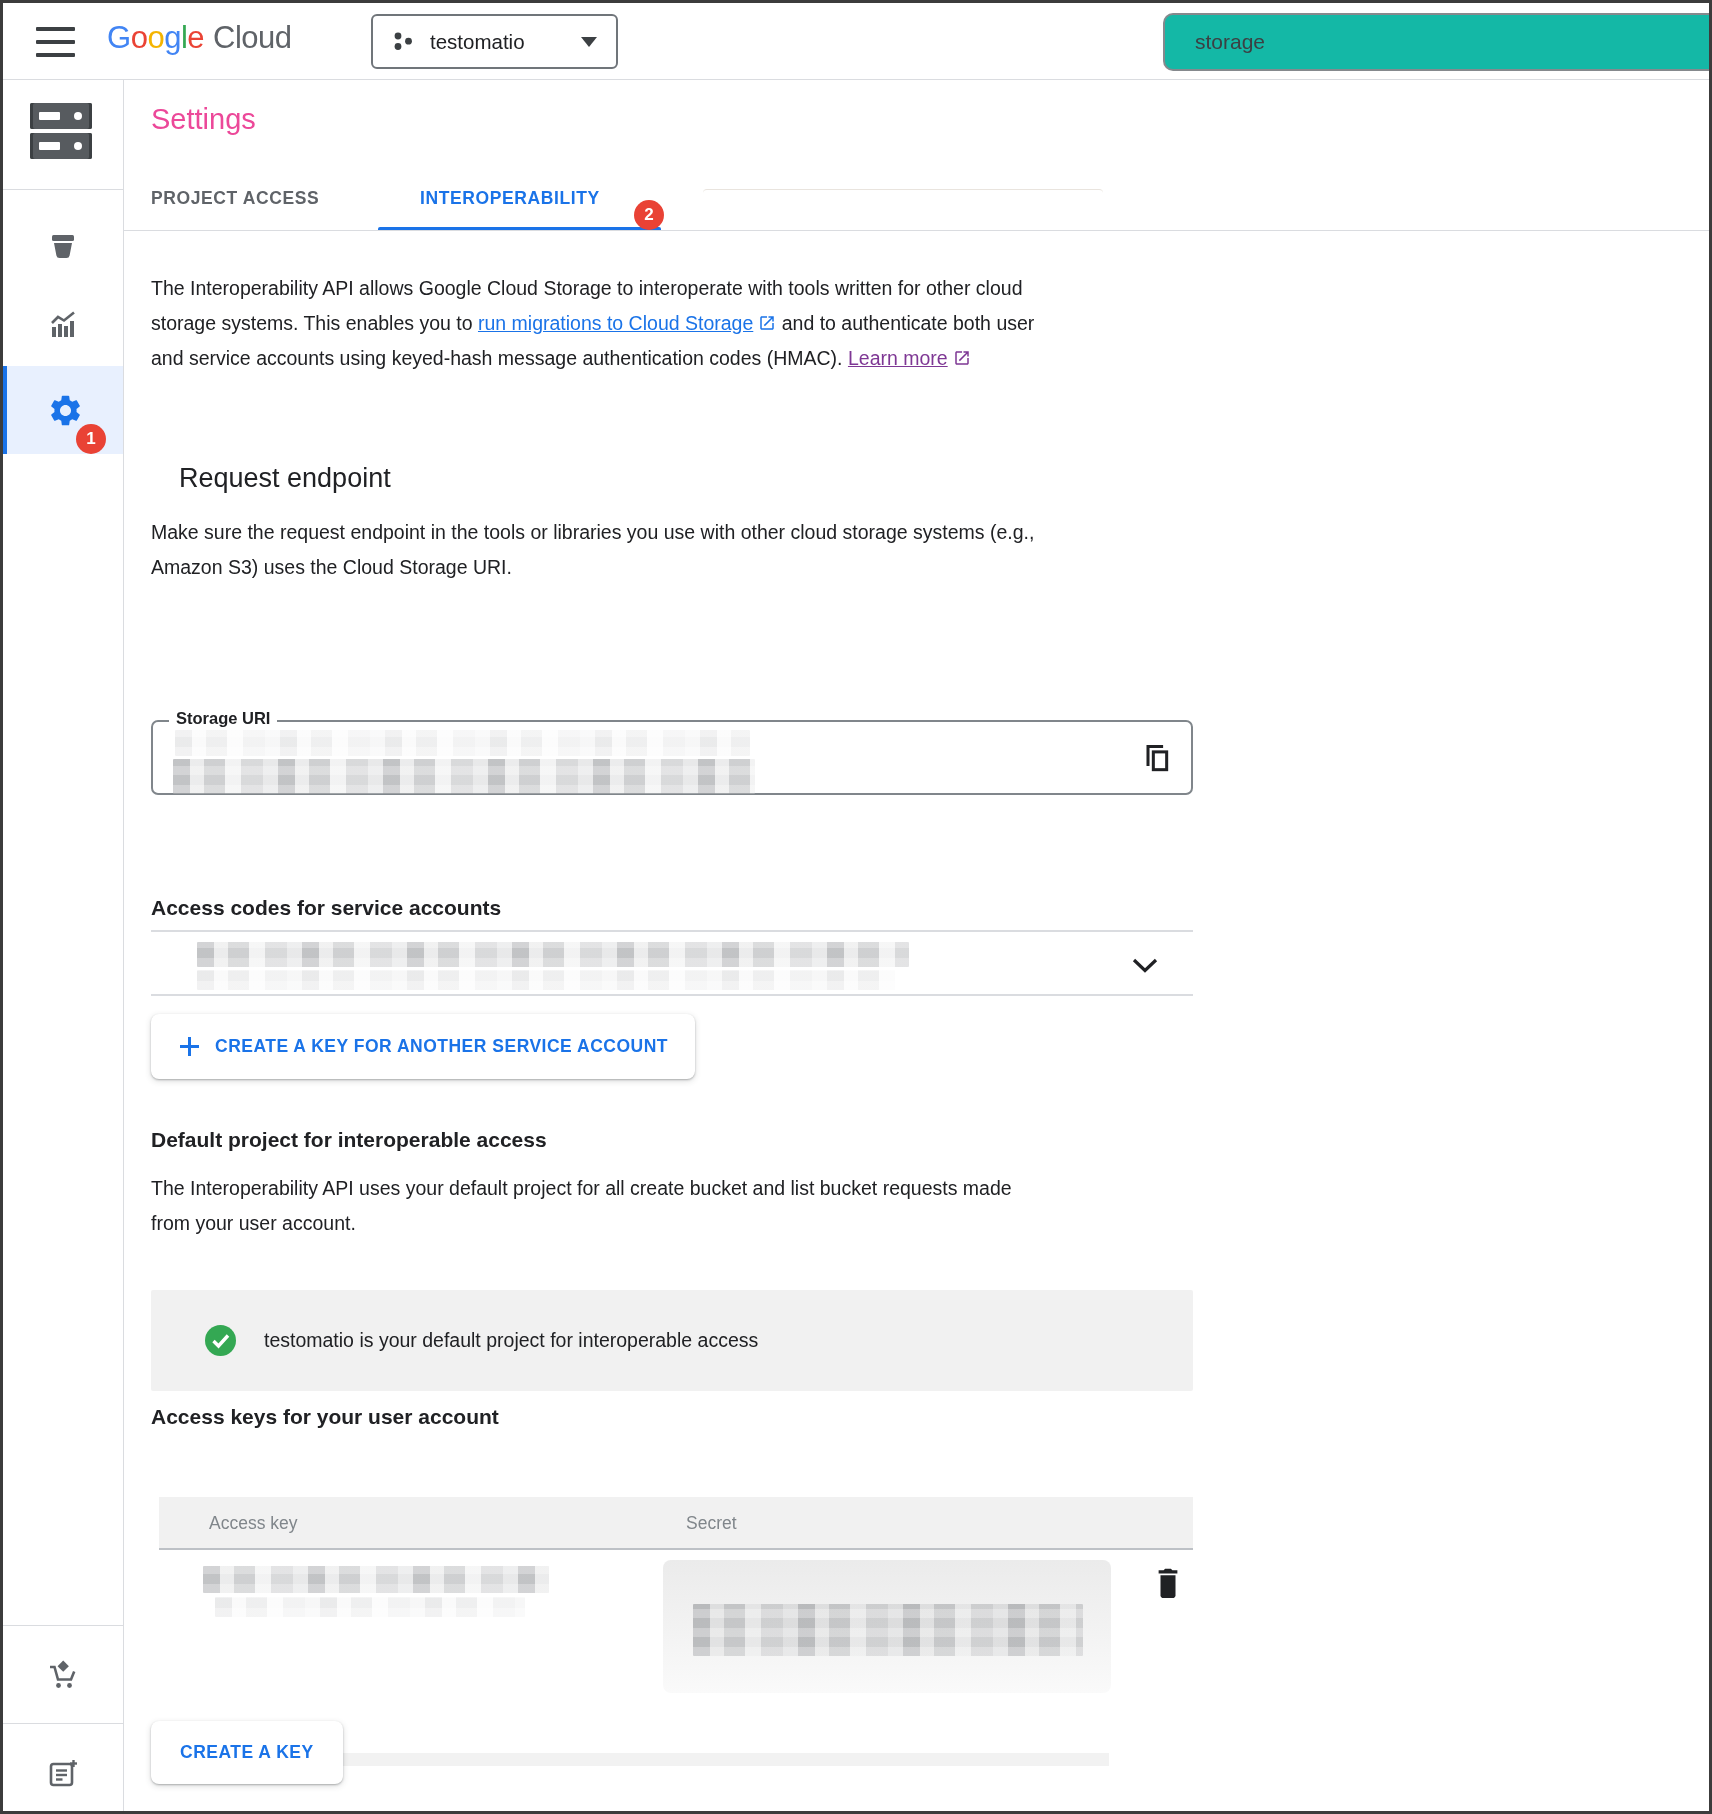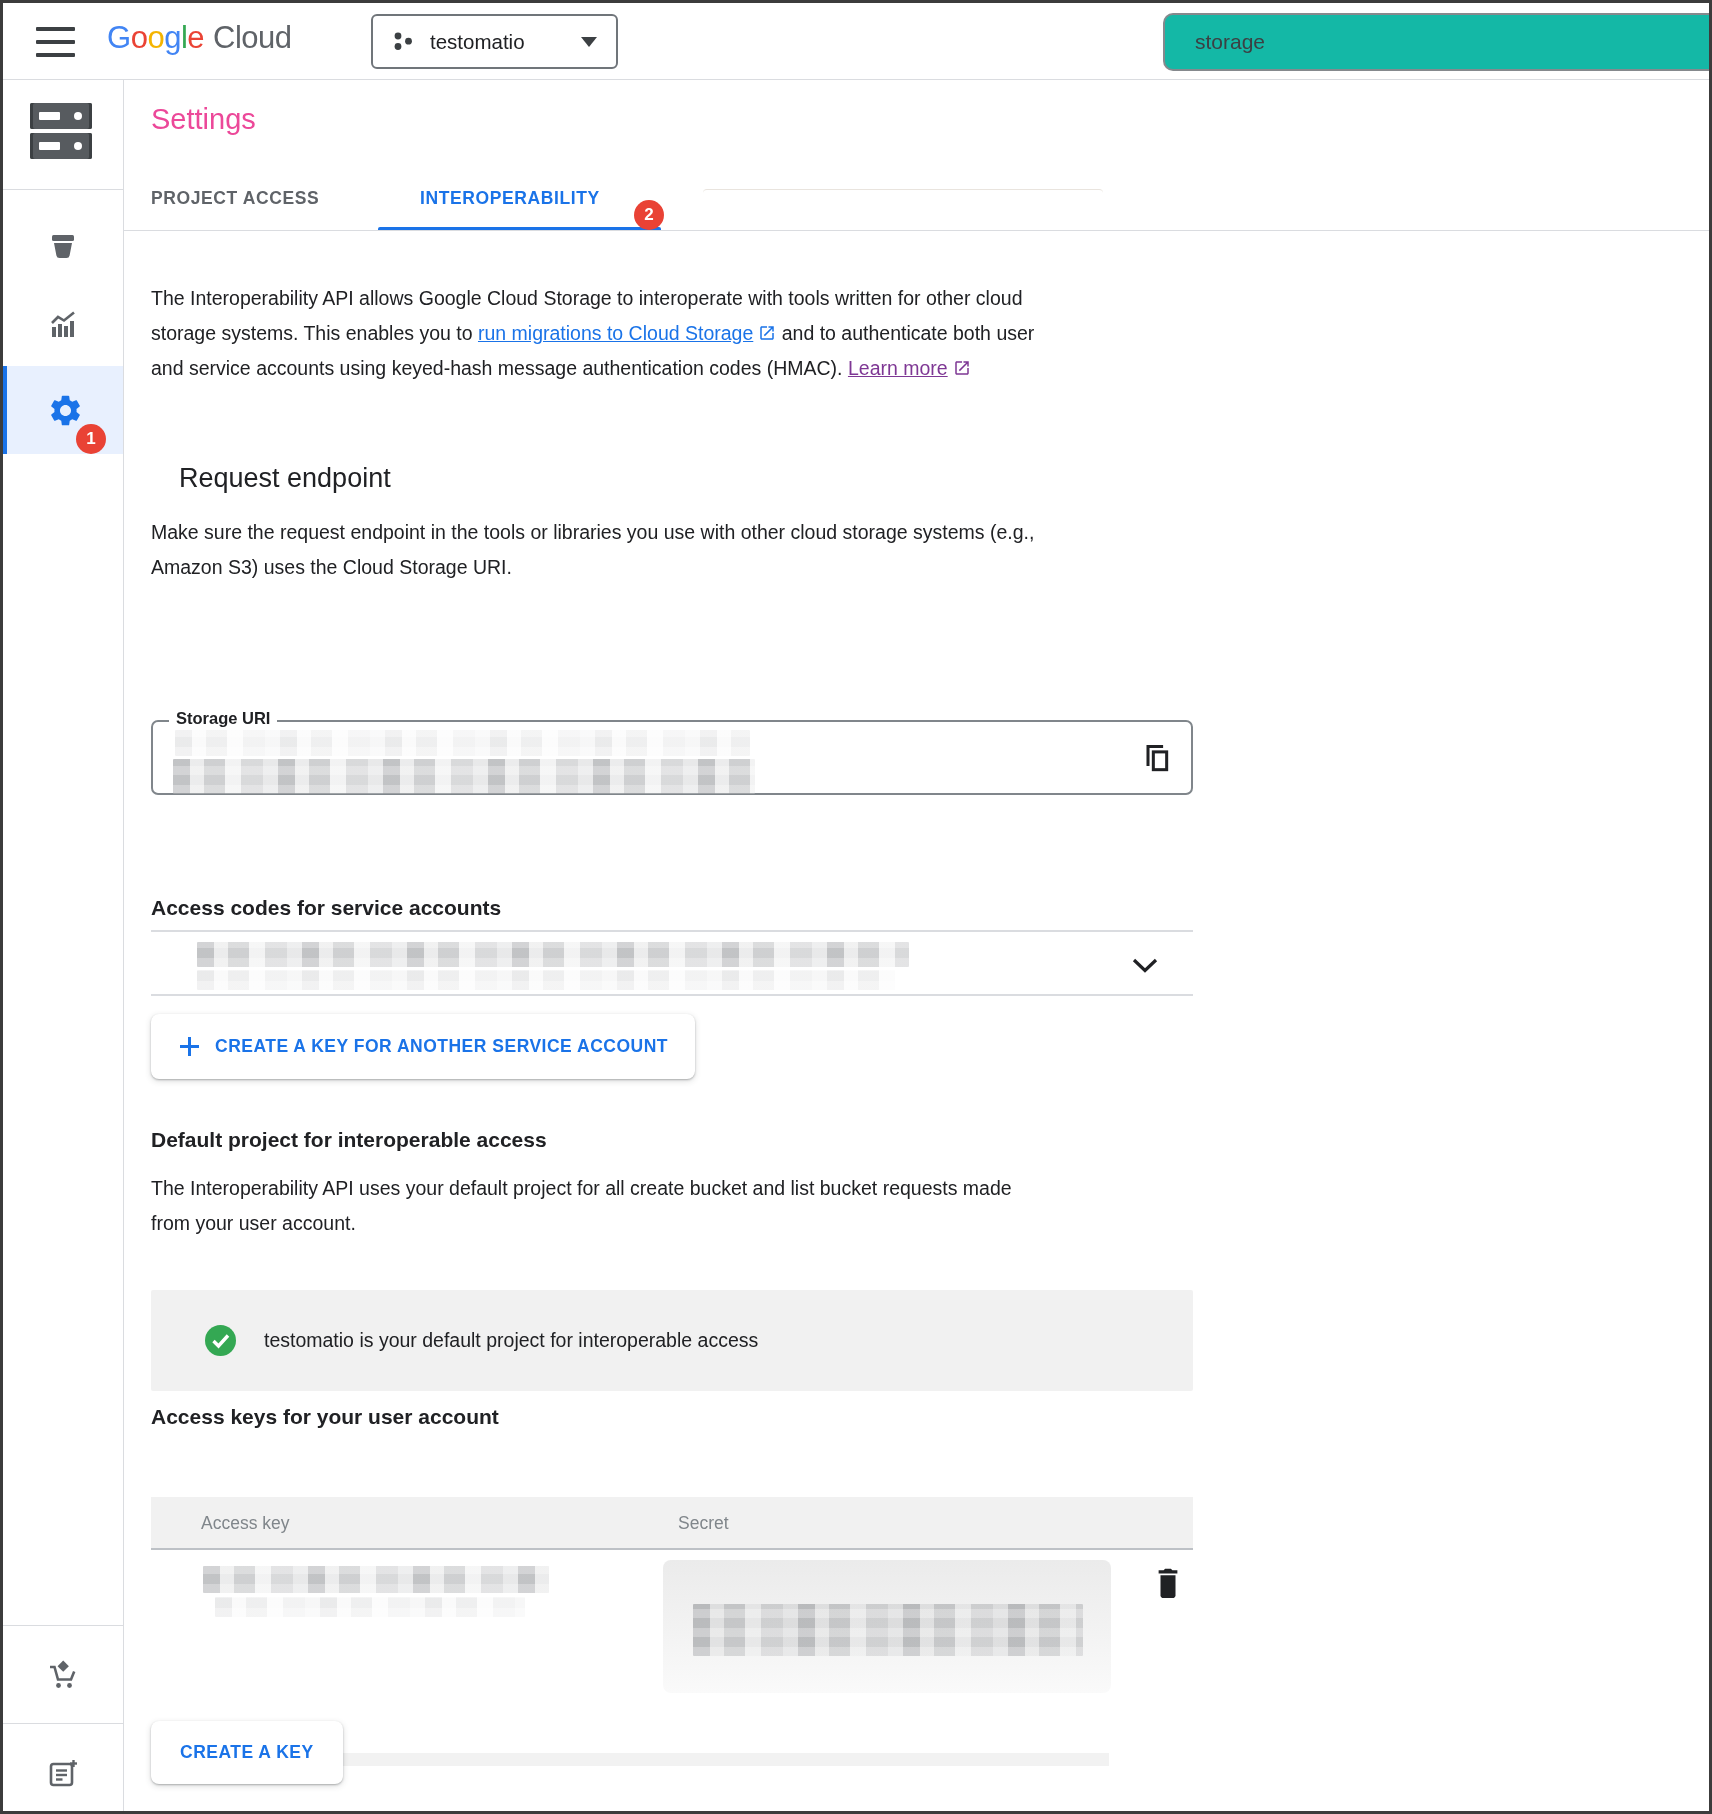--- a/index.html
+++ b/index.html
@@ -98,21 +98,21 @@
   #btn-create-sa{ left:148px; top:1011px; height:65px; padding:0 27px; }
   #btn-create-key{ left:148px; top:1718px; height:63px; padding:0 29px; }
 
   .info-box{ position:absolute; left:148px; top:1287px; width:1042px; height:101px;
     background:#f1f1f1; border-radius:2px; }
   .info-box .check{ position:absolute; left:52px; top:33px; }
   .info-box .msg{ position:absolute; left:113px; top:0; height:101px; display:flex;
     align-items:center; font-size:19.5px; color:#202124; }
 
   .keys-table{ position:absolute; left:148px; top:1494px; width:1042px; }
-  .kt-head{ position:relative; height:53px; background:#f1f1f1; border-bottom:2px solid #bdc1c6; }
+  .kt-head{ position:relative; height:53px; background:#f1f1f1; border-bottom:2px solid #bdc1c6;margin-left:8px; }
   .kt-head .col{ position:absolute; top:0; height:53px; display:flex; align-items:center;
     font-size:17.5px; color:#80868b; }
   .kt-col-access{ left:50px; } .kt-col-secret{ left:527px; }
   .kt-body{ position:relative; height:150px; background:#fff; }
   .secret-blob{ position:absolute; left:512px; top:10px; width:448px; height:133px;
     border-radius:8px; background:linear-gradient(180deg,#ebebeb 0%, #f3f3f3 55%, #fafafa 100%); }
   .kt-strip{ position:absolute; left:0; top:203px; width:958px; height:13px; background:#f2f2f2; }
   .trash-btn{ position:absolute; left:1000px; top:12px; width:34px; height:40px; cursor:pointer;
     display:flex; align-items:center; justify-content:center; }
 </style>
@@ -215,21 +215,21 @@
 
   <div class="page-title">Settings</div>
 
   <div class="tab" id="tab-project-access">PROJECT ACCESS</div>
   <div class="tab" id="tab-interoperability">INTEROPERABILITY</div>
   <div class="tab-underline"></div>
   <div class="tab-rule"></div>
   <div class="artifact-line"></div>
   <div class="badge" id="badge-tab">2</div>
 
-  <div class="body-text" style="top:278px; width:890px;">
+  <div class="body-text" style="top:268px; width:890px;">
     <span>The Interoperability API allows Google Cloud Storage to interoperate with tools written for other cloud storage systems. This enables you to </span><a class="link blue"><span>run migrations to Cloud Storage</span><svg class="ext-ico" width="18" height="18" viewBox="0 0 24 24">
           <path fill="currentColor" d="M19,19H5V5h7V3H5C3.9,3,3,3.9,3,5v14c0,1.1,0.9,2,2,2h14c1.1,0,2-0.9,2-2v-7h-2V19z M14,3v2h3.59l-9.83,9.83l1.41,1.41L19,6.41V10h2V3H14z"></path>
         </svg></a><span> and to authenticate both user and service accounts using keyed-hash message authentication codes (HMAC). </span><a class="link purple"><span>Learn more</span><svg class="ext-ico" width="18" height="18" viewBox="0 0 24 24">
           <path fill="currentColor" d="M19,19H5V5h7V3H5C3.9,3,3,3.9,3,5v14c0,1.1,0.9,2,2,2h14c1.1,0,2-0.9,2-2v-7h-2V19z M14,3v2h3.59l-9.83,9.83l1.41,1.41L19,6.41V10h2V3H14z"></path>
         </svg></a>
   </div>
 
   <div class="h2" style="top:460px;margin-left:28px;">Request endpoint</div>
   <div class="body-text" style="top:512px; width:895px;">Make sure the request endpoint in the tools or libraries you use with other cloud storage systems (e.g., Amazon S3) uses the Cloud Storage URI.</div>
 

